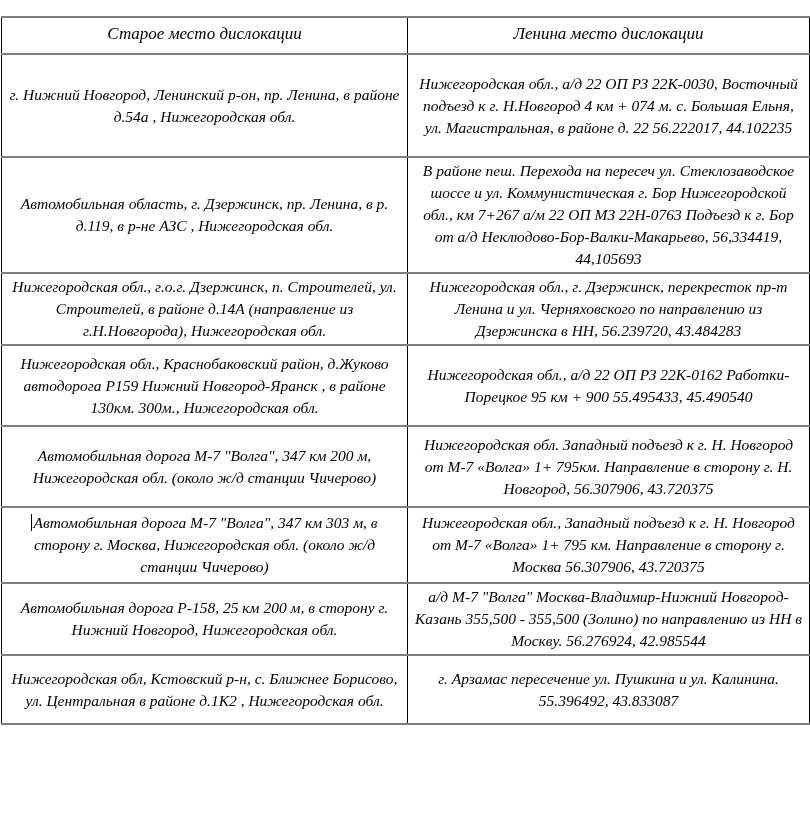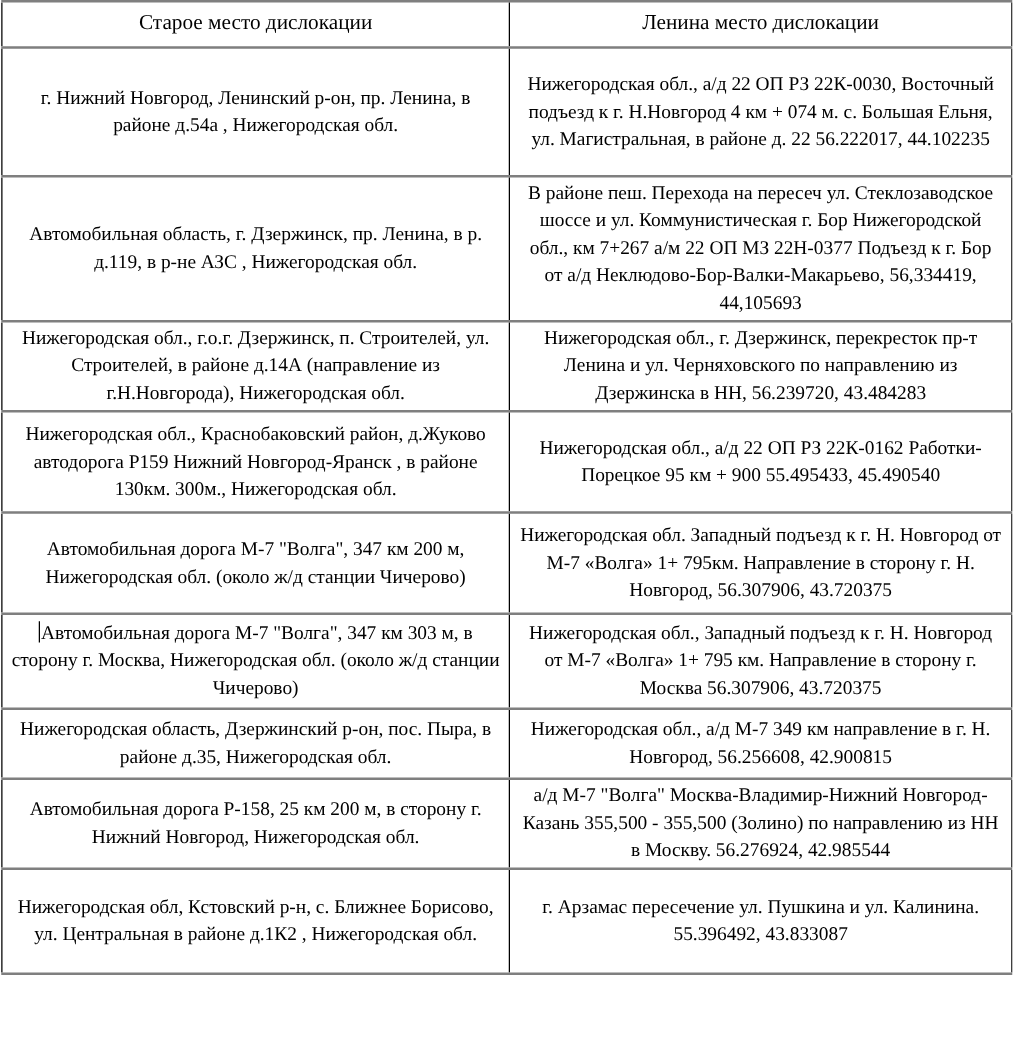--- a/index.html
+++ b/index.html
@@ -11,21 +11,22 @@
   body {
     height: 830px;
     font-family: "Liberation Serif", "DejaVu Serif", serif;
     color: #000000;
     overflow: hidden;
   }
   table.reloc {
     border-collapse: collapse;
     table-layout: fixed;
     width: 808px;
-    margin: 0 1px;
+    margin: 16px 1px;
+    font-style: italic;
   }
   col.c-old { width: 406px; }
   col.c-new { width: 402px; }
   th, td {
     border-left: 1px solid #000000;
     border-right: 1px solid #000000;
     border-top: 2px solid #7f7f7f;
     border-bottom: 2px solid #7f7f7f;
     text-align: center;
     vertical-align: middle;
@@ -43,21 +44,21 @@
   }
   tr.row-0 { height: 103px; }
   tr.row-1 { height: 106px; }
   tr.row-2 { height: 71px; }
   tr.row-3 { height: 51px; }
   tr.row-4 { height: 81px; }
   tr.row-5 { height: 81px; }
   tr.row-6 { height: 76px; }
   tr.row-7 { height: 56px; }
   tr.row-8 { height: 52px; }
-  tr.row-9 { height: 84px; }
+  tr.row-9 { height: 69px; }
   .caret {
     display: inline-block;
     width: 1px;
     height: 17px;
     background: #000000;
     vertical-align: -3px;
     margin-right: 1px;
   }
 </style>
 </head>
@@ -74,42 +75,38 @@
       <th><span>Ленина место дислокации</span></th>
     </tr>
   </thead>
   <tbody>
     <tr class="row-0">
       <td><span>г. Нижний Новгород, Ленинский р-он, пр. Ленина, в районе д.54а , Нижегородская обл.</span></td>
       <td><span>Нижегородская обл., а/д 22 ОП РЗ 22К-0030, Восточный подъезд к г. Н.Новгород 4 км + 074 м. с. Большая Ельня, ул. Магистральная, в районе д. 22 56.222017, 44.102235</span></td>
     </tr>
     <tr class="row-1">
       <td><span>Автомобильная область, г. Дзержинск, пр. Ленина, в р. д.119, в р-не АЗС , Нижегородская обл.</span></td>
-      <td><span>В районе пеш. Перехода на пересеч ул. Стеклозаводское шоссе и ул. Коммунистическая г. Бор Нижегородской обл., км 7+267 а/м 22 ОП МЗ 22Н-0377 Подъезд к г. Бор от а/д Неклюдово-Бор-Валки-Макарьево, 56,334419, 44,105693</span></td>
+      <td><span>В районе пеш. Перехода на пересеч ул. Стеклозаводское шоссе и ул. Коммунистическая г. Бор Нижегородской обл., км 7+267 а/м 22 ОП МЗ 22Н-0763 Подъезд к г. Бор от а/д Неклюдово-Бор-Валки-Макарьево, 56,334419, 44,105693</span></td>
     </tr>
     <tr class="row-2">
       <td><span>Нижегородская обл., г.о.г. Дзержинск, п. Строителей, ул. Строителей, в районе д.14А (направление из г.Н.Новгорода), Нижегородская обл.</span></td>
       <td><span>Нижегородская обл., г. Дзержинск, перекресток пр-т Ленина и ул. Черняховского по направлению из Дзержинска в НН, 56.239720, 43.484283</span></td>
     </tr>
     <tr class="row-4">
       <td><span>Нижегородская обл., Краснобаковский район, д.Жуково автодорога Р159 Нижний Новгород-Яранск , в районе 130км. 300м., Нижегородская обл.</span></td>
       <td><span>Нижегородская обл., а/д 22 ОП РЗ 22К-0162 Работки-Порецкое 95 км + 900 55.495433, 45.490540</span></td>
     </tr>
     <tr class="row-5">
       <td><span>Автомобильная дорога М-7 "Волга", 347 км 200 м, Нижегородская обл. (около ж/д станции Чичерово)</span></td>
       <td><span>Нижегородская обл. Западный подъезд к г. Н. Новгород от М-7 «Волга» 1+ 795км. Направление в сторону г. Н. Новгород, 56.307906, 43.720375</span></td>
     </tr>
     <tr class="row-6">
       <td><span class="caret"></span><span>Автомобильная дорога М-7 "Волга", 347 км 303 м, в сторону г. Москва, Нижегородская обл. (около ж/д станции Чичерово)</span></td>
       <td><span>Нижегородская обл., Западный подъезд к г. Н. Новгород от М-7 «Волга» 1+ 795 км. Направление в сторону г. Москва 56.307906, 43.720375</span></td>
     </tr>
-    <tr class="row-7">
-      <td><span>Нижегородская область, Дзержинский р-он, пос. Пыра, в районе д.35, Нижегородская обл.</span></td>
-      <td><span>Нижегородская обл., а/д М-7 349 км направление в г. Н. Новгород, 56.256608, 42.900815</span></td>
-    </tr>
     <tr class="row-8">
       <td><span>Автомобильная дорога Р-158, 25 км 200 м, в сторону г. Нижний Новгород, Нижегородская обл.</span></td>
       <td><span>а/д М-7 "Волга" Москва-Владимир-Нижний Новгород-Казань 355,500 - 355,500 (Золино) по направлению из НН в Москву. 56.276924, 42.985544</span></td>
     </tr>
     <tr class="row-9">
       <td><span>Нижегородская обл, Кстовский р-н, с. Ближнее Борисово, ул. Центральная в районе д.1К2 , Нижегородская обл.</span></td>
       <td><span>г. Арзамас пересечение ул. Пушкина и ул. Калинина. 55.396492, 43.833087</span></td>
     </tr>
   </tbody>
 </table>

